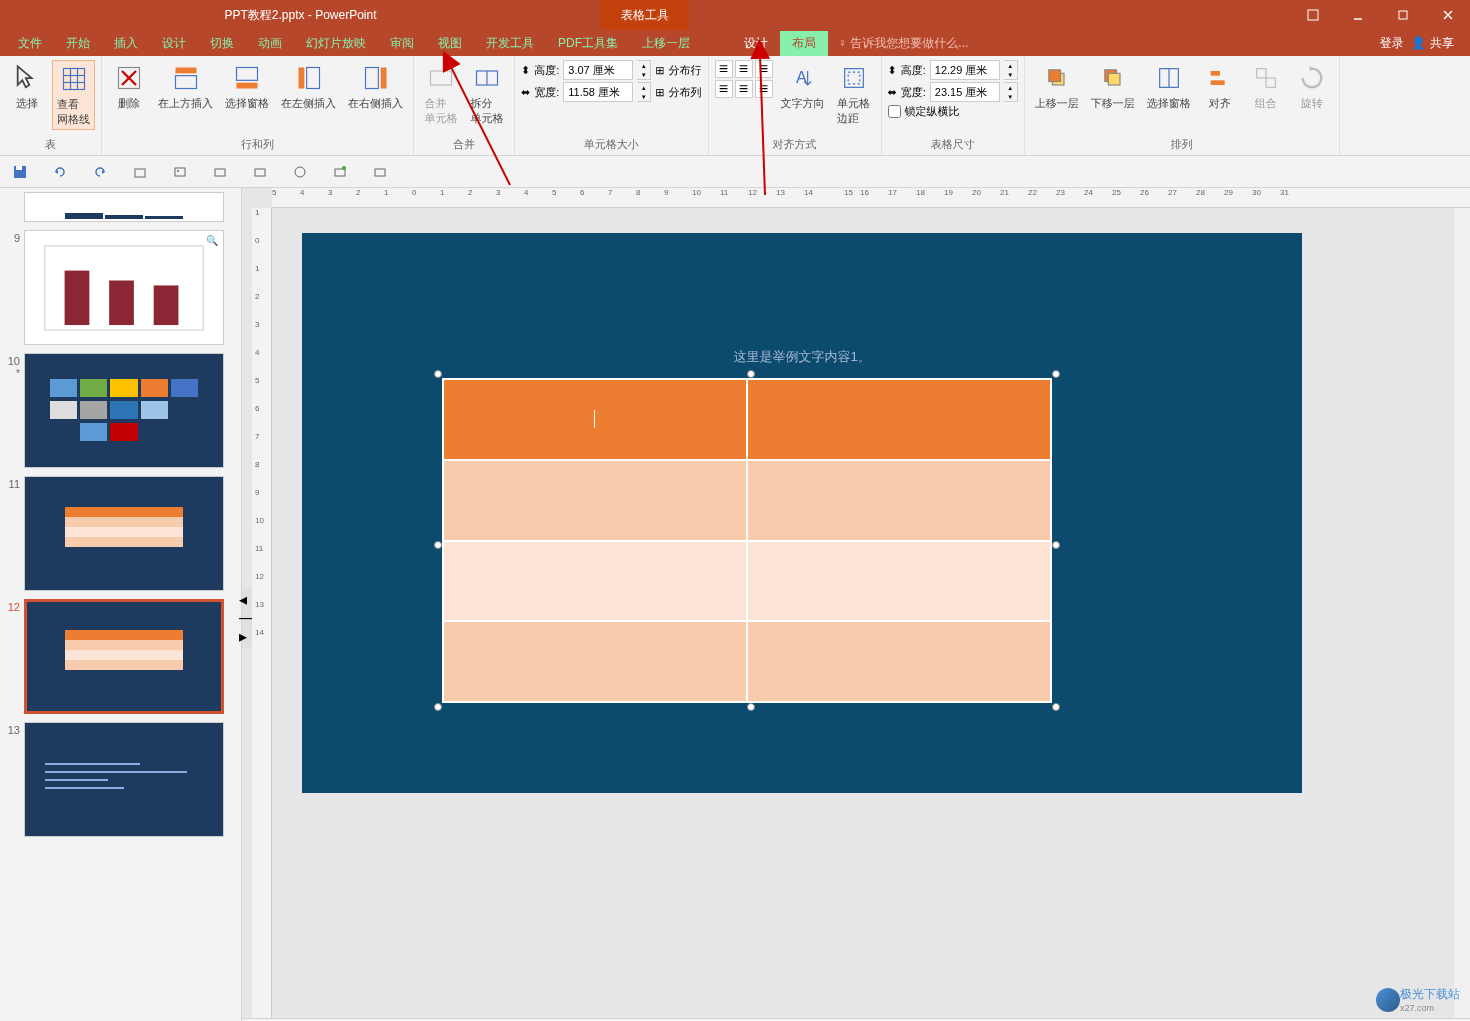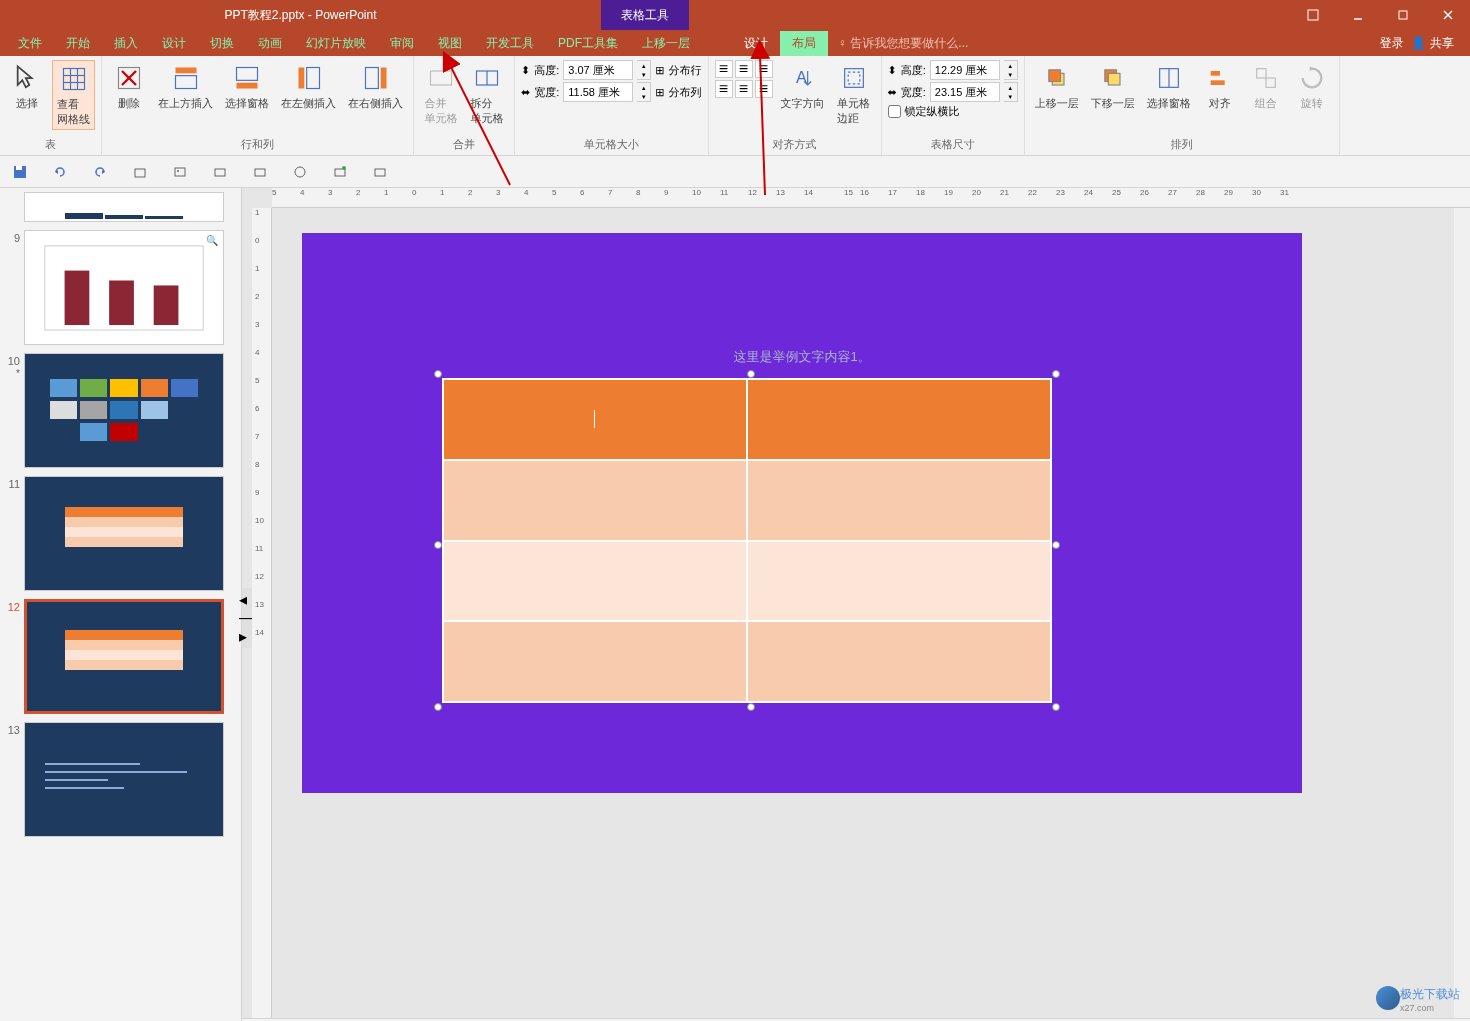--- a/index.html
+++ b/index.html
@@ -1,21 +1,21 @@
 <!DOCTYPE html>
 <html><head>
 <meta charset="utf-8">
 <style>
 * { margin: 0; padding: 0; box-sizing: border-box; font-family: "Microsoft YaHei", sans-serif; }
 body { background: #e6e6e6; overflow: hidden; width: 1470px; height: 1021px; position: relative; }
 
 
 .titlebar { height: 30px; background: #b7472a; display: flex; align-items: center; color: white; font-size: 12px; }
 .title-text { flex: 1; text-align: center; }
-.table-tools { background: #4c1d95; padding: 0 20px; height: 30px; line-height: 30px; }
+.table-tools { background: #c2410c; padding: 0 20px; height: 30px; line-height: 30px; }
 .win-controls { display: flex; }
 .win-btn { width: 45px; height: 30px; display: flex; align-items: center; justify-content: center; font-size: 14px; }
 .win-btn svg { width: 12px; height: 12px; }
 
 
 .menubar { height: 26px; background: #b7472a; display: flex; align-items: center; padding: 0 6px; }
 .menu-tab { padding: 4px 12px; color: #86efac; font-size: 12px; cursor: pointer; }
 .menu-tab.active { background: #86efac; color: #b7472a; }
 .menu-tab.design { color: white; }
 .menu-right { margin-left: auto; display: flex; align-items: center; gap: 8px; color: white; font-size: 12px; padding-right: 10px; }
@@ -51,42 +51,42 @@
 .slide-thumb-wrap { display: flex; margin-bottom: 8px; }
 .slide-num { width: 20px; font-size: 11px; color: #666; text-align: right; padding-right: 4px; padding-top: 2px; }
 .slide-thumb { width: 200px; height: 115px; background: #1e3a5f; border: 1px solid #ccc; position: relative; }
 .slide-thumb.selected { border: 3px solid #d35230; }
 .slide-thumb.chart { background: white; }
 
 .editor-area { flex: 1; background: #e6e6e6; position: relative; }
 .ruler-h { position: absolute; top: 0; left: 30px; right: 0; height: 20px; background: #f3f3f3; border-bottom: 1px solid #ccc; font-size: 8px; overflow: hidden; }
 .ruler-v { position: absolute; top: 20px; left: 10px; width: 20px; bottom: 0; background: #f3f3f3; border-right: 1px solid #ccc; font-size: 8px; }
 .ruler-tick { position: absolute; color: #666; }
-.slide-canvas { position: absolute; top: 45px; left: 60px; width: 1000px; height: 560px; background: #6d28d9; }
+.slide-canvas { position: absolute; top: 45px; left: 60px; width: 1000px; height: 560px; background: #0c4a6e; }
 .slide-title-text { color: #a8b8d0; font-size: 13px; text-align: center; padding-top: 115px; }
 .table-on-slide { position: absolute; top: 145px; left: 140px; width: 610px; height: 325px; border: 1px solid white; }
 .table-handles { position: absolute; inset: -5px; pointer-events: none; }
 .handle { position: absolute; width: 8px; height: 8px; background: white; border: 1px solid #888; border-radius: 50%; }
 .table-row { display: flex; height: 25%; }
 .table-cell { flex: 1; border: 1px solid white; }
 .tr-header .table-cell { background: #ed7d31; }
 .tr-1 .table-cell { background: #f8cbad; }
 .tr-2 .table-cell { background: #fce4d6; }
 .tr-3 .table-cell { background: #f8cbad; }
 .cell-cursor { width: 1px; height: 18px; background: white; margin: 30px 0 0 150px; }
 
 
 .arrow { position: absolute; pointer-events: none; z-index: 100; }
 .arrow svg { overflow: visible; }
 
 
 .notes-area { position: absolute; bottom: 0; left: 0; right: 0; height: 30px; background: #f3f3f3; border-top: 1px solid #d4d4d4; padding: 6px 14px; font-size: 12px; color: #888; }
 
 
-.watermark { position: absolute; bottom: 8px; right: 10px; font-size: 12px; color: #4a90d9; display: flex; align-items: flex-start; gap: 0; }
+.watermark { position: absolute; bottom: 8px; right: 10px; font-size: 12px; color: #4a90d9; display: flex; align-items: center; gap: 0; }
 .watermark-logo { width: 24px; height: 24px; background: linear-gradient(135deg, #4a90d9, #2e5c8a); border-radius: 50%; }
 
 .slide-star { font-size: 10px; color: #666; }
 
 
 .scrollbar-v { position: absolute; right: 0; top: 20px; bottom: 30px; width: 16px; background: #f0f0f0; }
 
 .collapsible { position: absolute; left: 0; top: 400px; width: 10px; height: 60px; background: #e0e0e0; display: flex; flex-direction: column; justify-content: center; align-items: center; }
 </style>
 </head>

